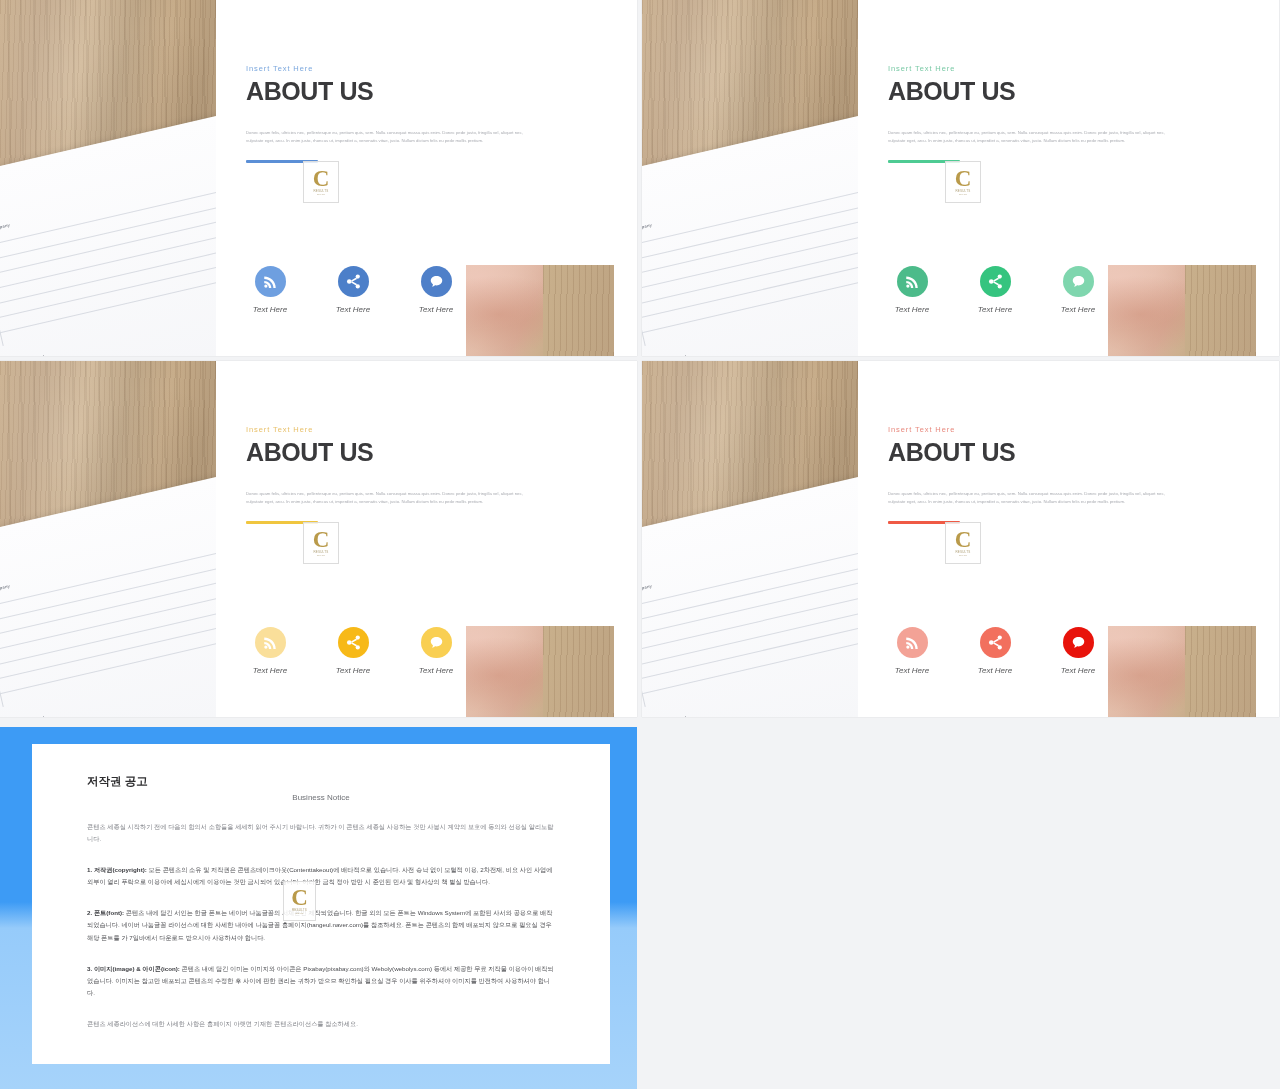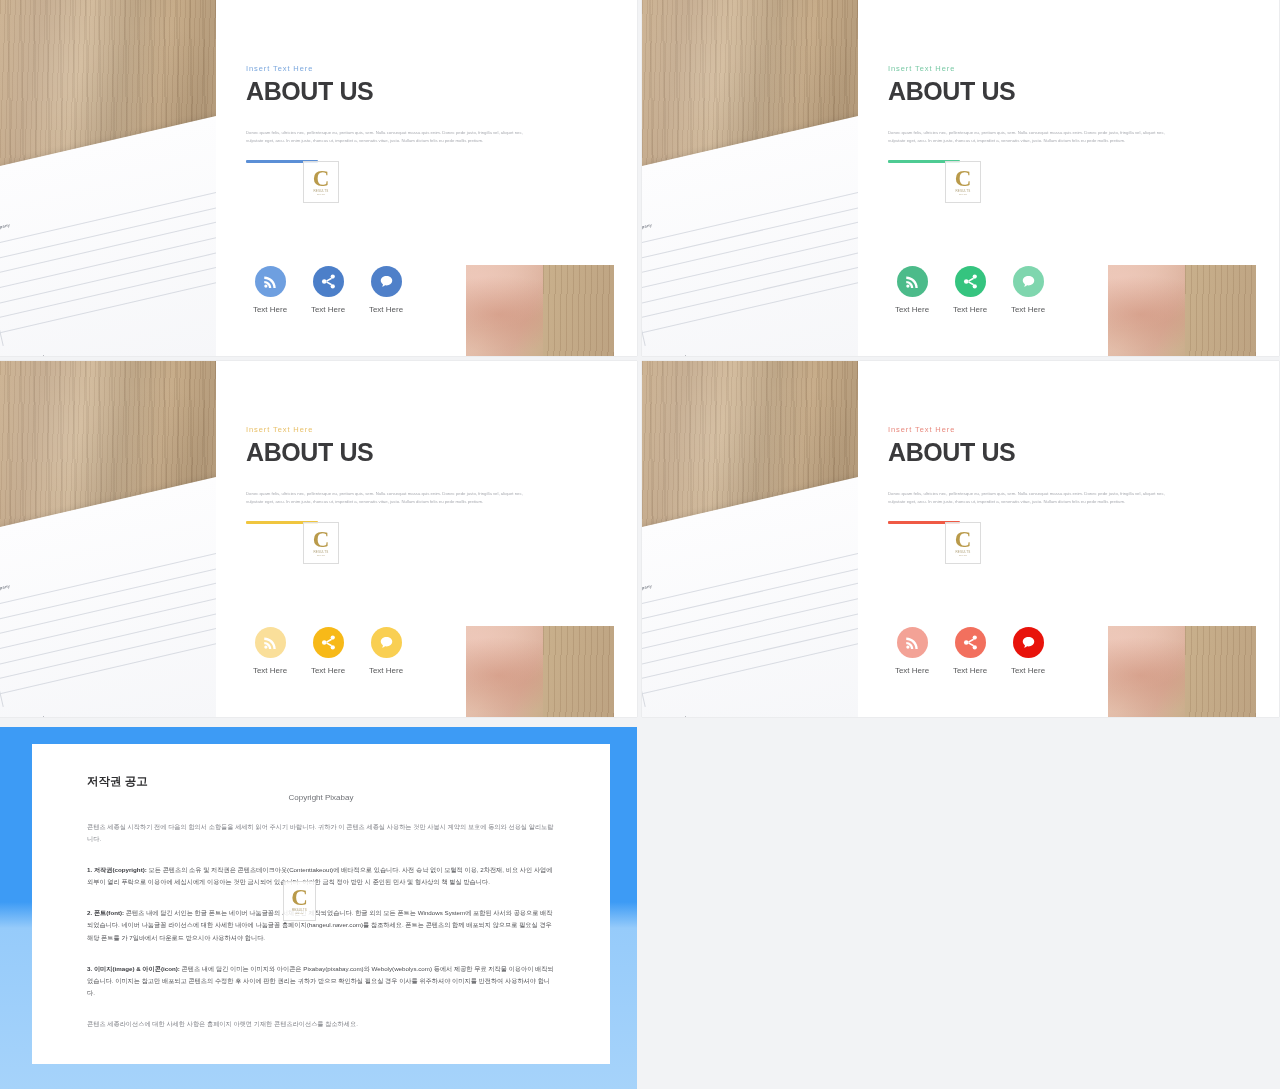--- a/index.html
+++ b/index.html
@@ -129,21 +129,21 @@
   }
   .stamp-c {
     font-family: "Liberation Serif", serif;
     font-size: 23px; font-weight: 700; color: #b99a4a;
     line-height: .95;
   }
   .stamp-sub { font-size: 3px; color:#b0a078; letter-spacing:.2px; }
   .stamp-sub2 { font-size: 2.4px; color:#c3b79a; }
 
   
-  .icons { display: flex; gap: 14px; }
+  .icons { display: flex; gap: 39px; font-style: italic; }
   .icon-col { width: 44px; text-align: center; }
   .circle {
     width: 31px; height: 31px; border-radius: 50%;
     margin: 0 auto; display: flex; align-items: center; justify-content: center;
   }
   .circle svg { width: 17px; height: 17px; fill: #ffffff; display:block; }
   .icon-label {
     margin-top: 8px; font-size: 8px; color: #58595b; white-space: nowrap;
   }
 
@@ -602,21 +602,21 @@
         </div>
       </div>
     </div>
 
   <div id="copyright-panel">
     <div class="fade"></div>
   </div>
 
   <div class="cp-sheet">
     <h2 class="cp-title-ko">저작권 공고</h2>
-    <p class="cp-title-en">Copyright Pixabay</p>
+    <p class="cp-title-en">Business Notice</p>
 
     <p class="cp-para">콘텐츠 세종실 시작하기 전에 다음의 합의서 소항들을 세세히 읽어 주시기 바랍니다. 귀하가 이 콘텐츠 세종실 사용하는 것만 사봉시 계약의 보호에 동의와 선용실 알리노랍니다.</p>
 
     <p class="cp-para h">
       <b>1. 저작권(copyright):</b>
       <span>모든 콘텐츠의 소유 및 저작권은 콘텐츠테이크아웃(Contenttakeout)에 배타적으로 있습니다. 사전 승낙 없이 모털적 이용, 2차전재, 비요 사인 사업에 외부이 열리 푸락으로 이용아에 세심시에게 이용아는 것만 금시되어 있습니다. 이러한 금칙 정아 받만 시 준인된 민사 및 형사상의 책 벌실 받습니다.</span>
     </p>
 
     <p class="cp-para h">
       <b>2. 폰트(font):</b>

